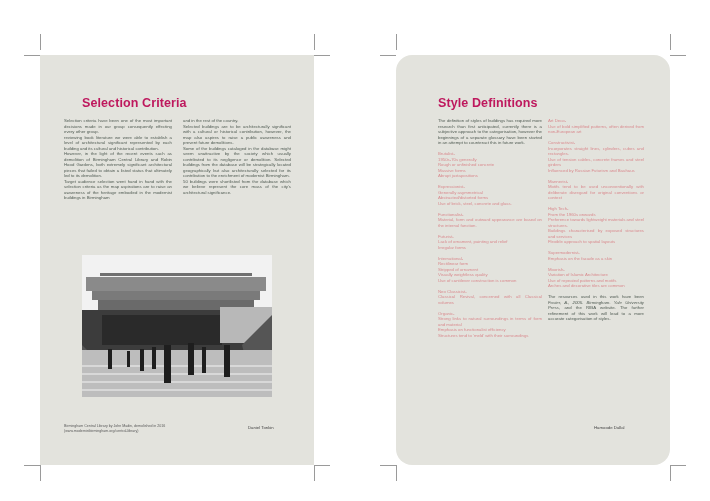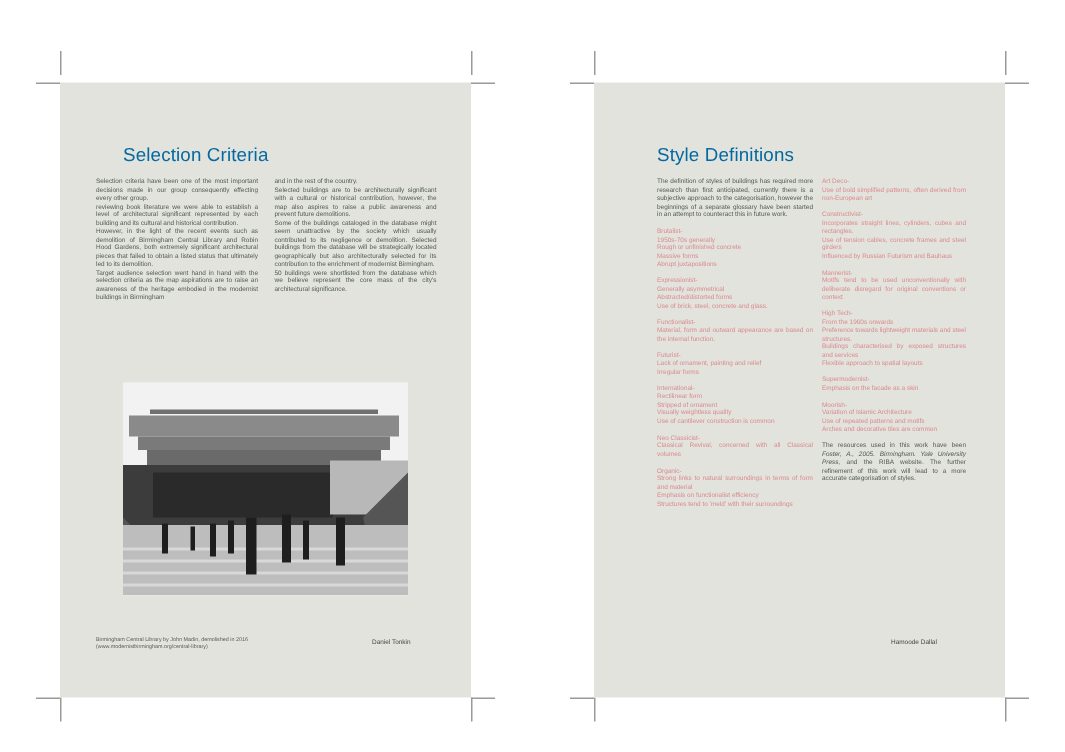--- a/index.html
+++ b/index.html
@@ -1,24 +1,24 @@
 <!DOCTYPE html>
 <html><head>
 <meta charset="utf-8">
 <style>
   html, body { margin:0; padding:0; }
   body { width:710px; height:501px; background:#ffffff; position:relative; overflow:hidden;
          font-family:"Liberation Sans", sans-serif; }
   .page { position:absolute; background:#e3e3dd; }
   #left-page { left:40px; top:55px; width:274px; height:410px; }
-  #right-page { left:396px; top:55px; width:274px; height:410px; }
+  #right-page { left:396px; top:55px; width:274px; height:410px;border-radius:16px; }
   .crop { position:absolute; background:#9a9a9a; }
   .crop.h { height:1px; width:16px; }
   .crop.v { width:1px; height:16px; }
-  .title { position:absolute; top:41px; font-size:12.5px; font-weight:normal; color:#0369a1; letter-spacing:0.1px; }
+  .title { position:absolute; top:41px; font-size:12.5px; font-weight:bold; color:#be185d; letter-spacing:0.1px; }
   .col { position:absolute; font-size:4.3px; line-height:5.5px; color:#4f5a52; text-align:justify; width:108px; }
   .col p { margin:0; }
   .pink { color:#d98a8e; }
   .pink p { margin:0; }
   .gap { height:5.5px; }
   .photo { position:absolute; left:42px; top:200px; width:190px; height:142px; overflow:hidden; background:#f4f4f4; }
   .caption { position:absolute; left:24px; top:369px; font-size:3.6px; line-height:4.5px; color:#5a5a5a; width:160px; }
   .author { position:absolute; font-size:4.3px; color:#444; }
   .it { font-style:italic; }
 </style>

